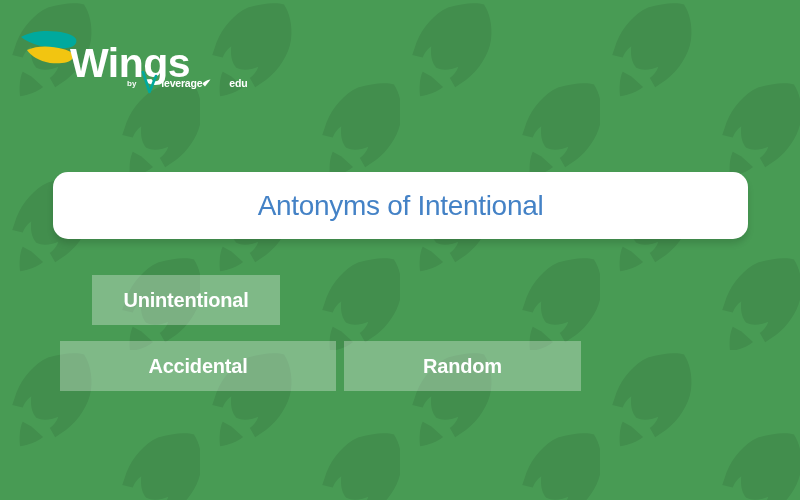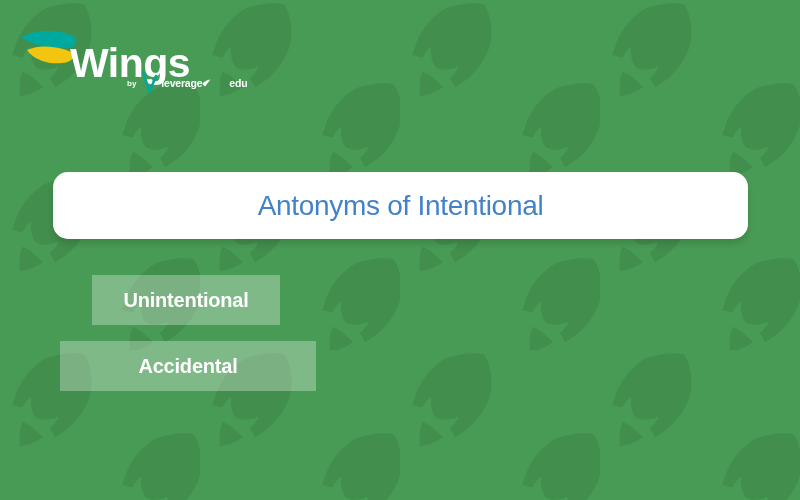--- a/index.html
+++ b/index.html
@@ -132,21 +132,21 @@
     justify-content: center;
     color: #ffffff;
     font-size: 20px;
     font-weight: bold;
     letter-spacing: -0.2px;
     box-sizing: border-box;
     padding: 0 10px;
   }
   .chip.w-unintentional { width: 188px; }
   .chip.w-unplanned     { width: 200px; margin-right: 8px; }
-  .chip.w-accidental    { width: 256px; margin-right: 8px; }
+  .chip.w-accidental    { width: 276px; margin-right: 8px; }
   .chip.w-random        { width: 237px; }
 </style>
 </head>
 <body>
 
 <div id="canvas">
 
   <svg id="bg-pattern" viewBox="0 0 800 500" preserveAspectRatio="none" aria-hidden="true">
     <defs>
       <g id="rocket-glyph">
@@ -201,15 +201,16 @@
   <div id="title-card">
     <span id="title-text">Antonyms of Intentional</span>
   </div>
 
   <div id="chip-row-1" class="chip-row">
     <div class="chip w-unintentional">Unintentional</div>
   </div>
 
   <div id="chip-row-2" class="chip-row">
     <div class="chip w-accidental">Accidental</div>
+    <div class="chip w-random">Random</div>
   </div>
 
 </div>
 
 </body></html>

